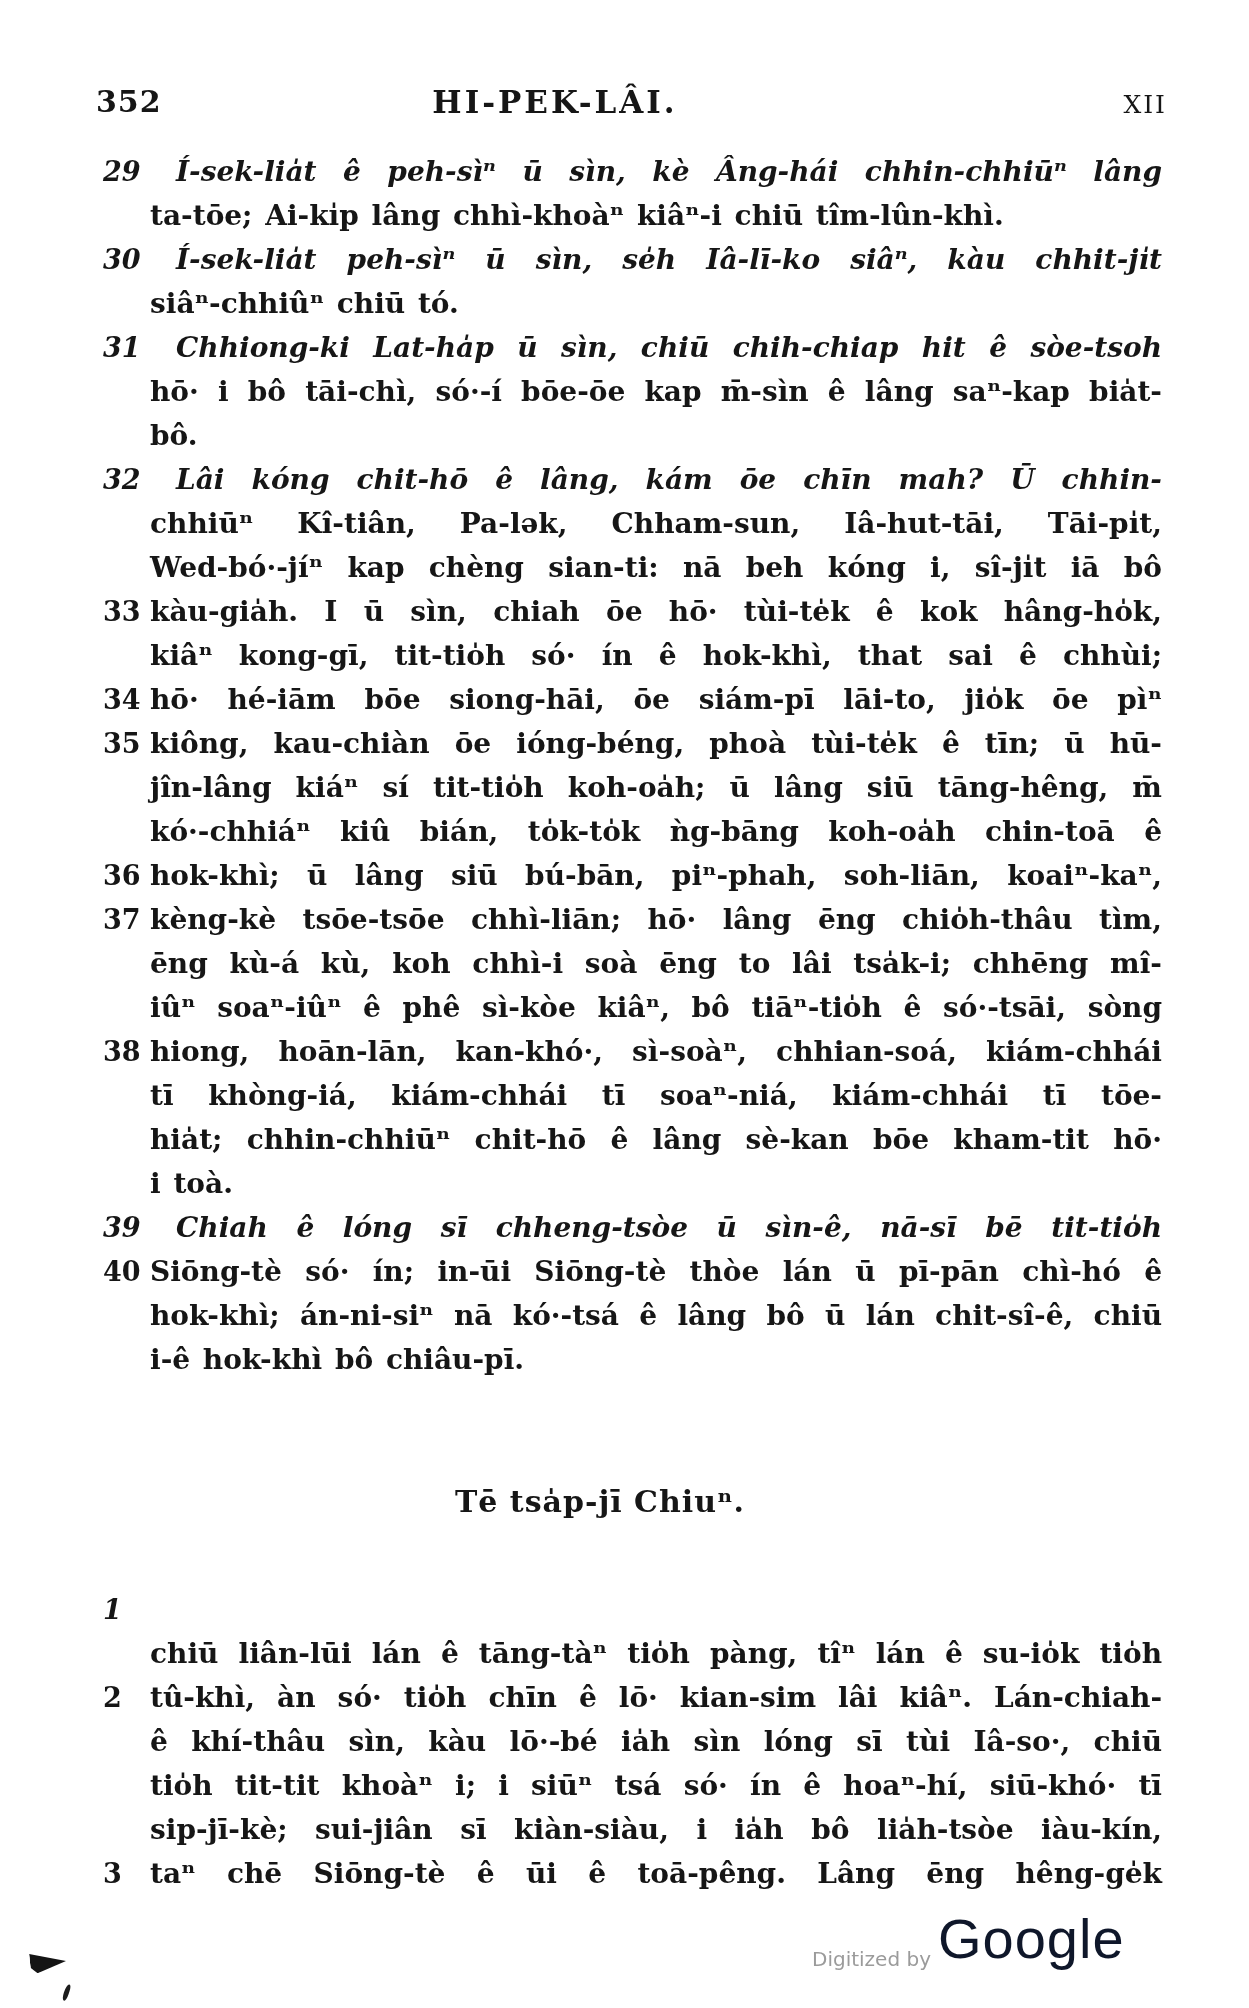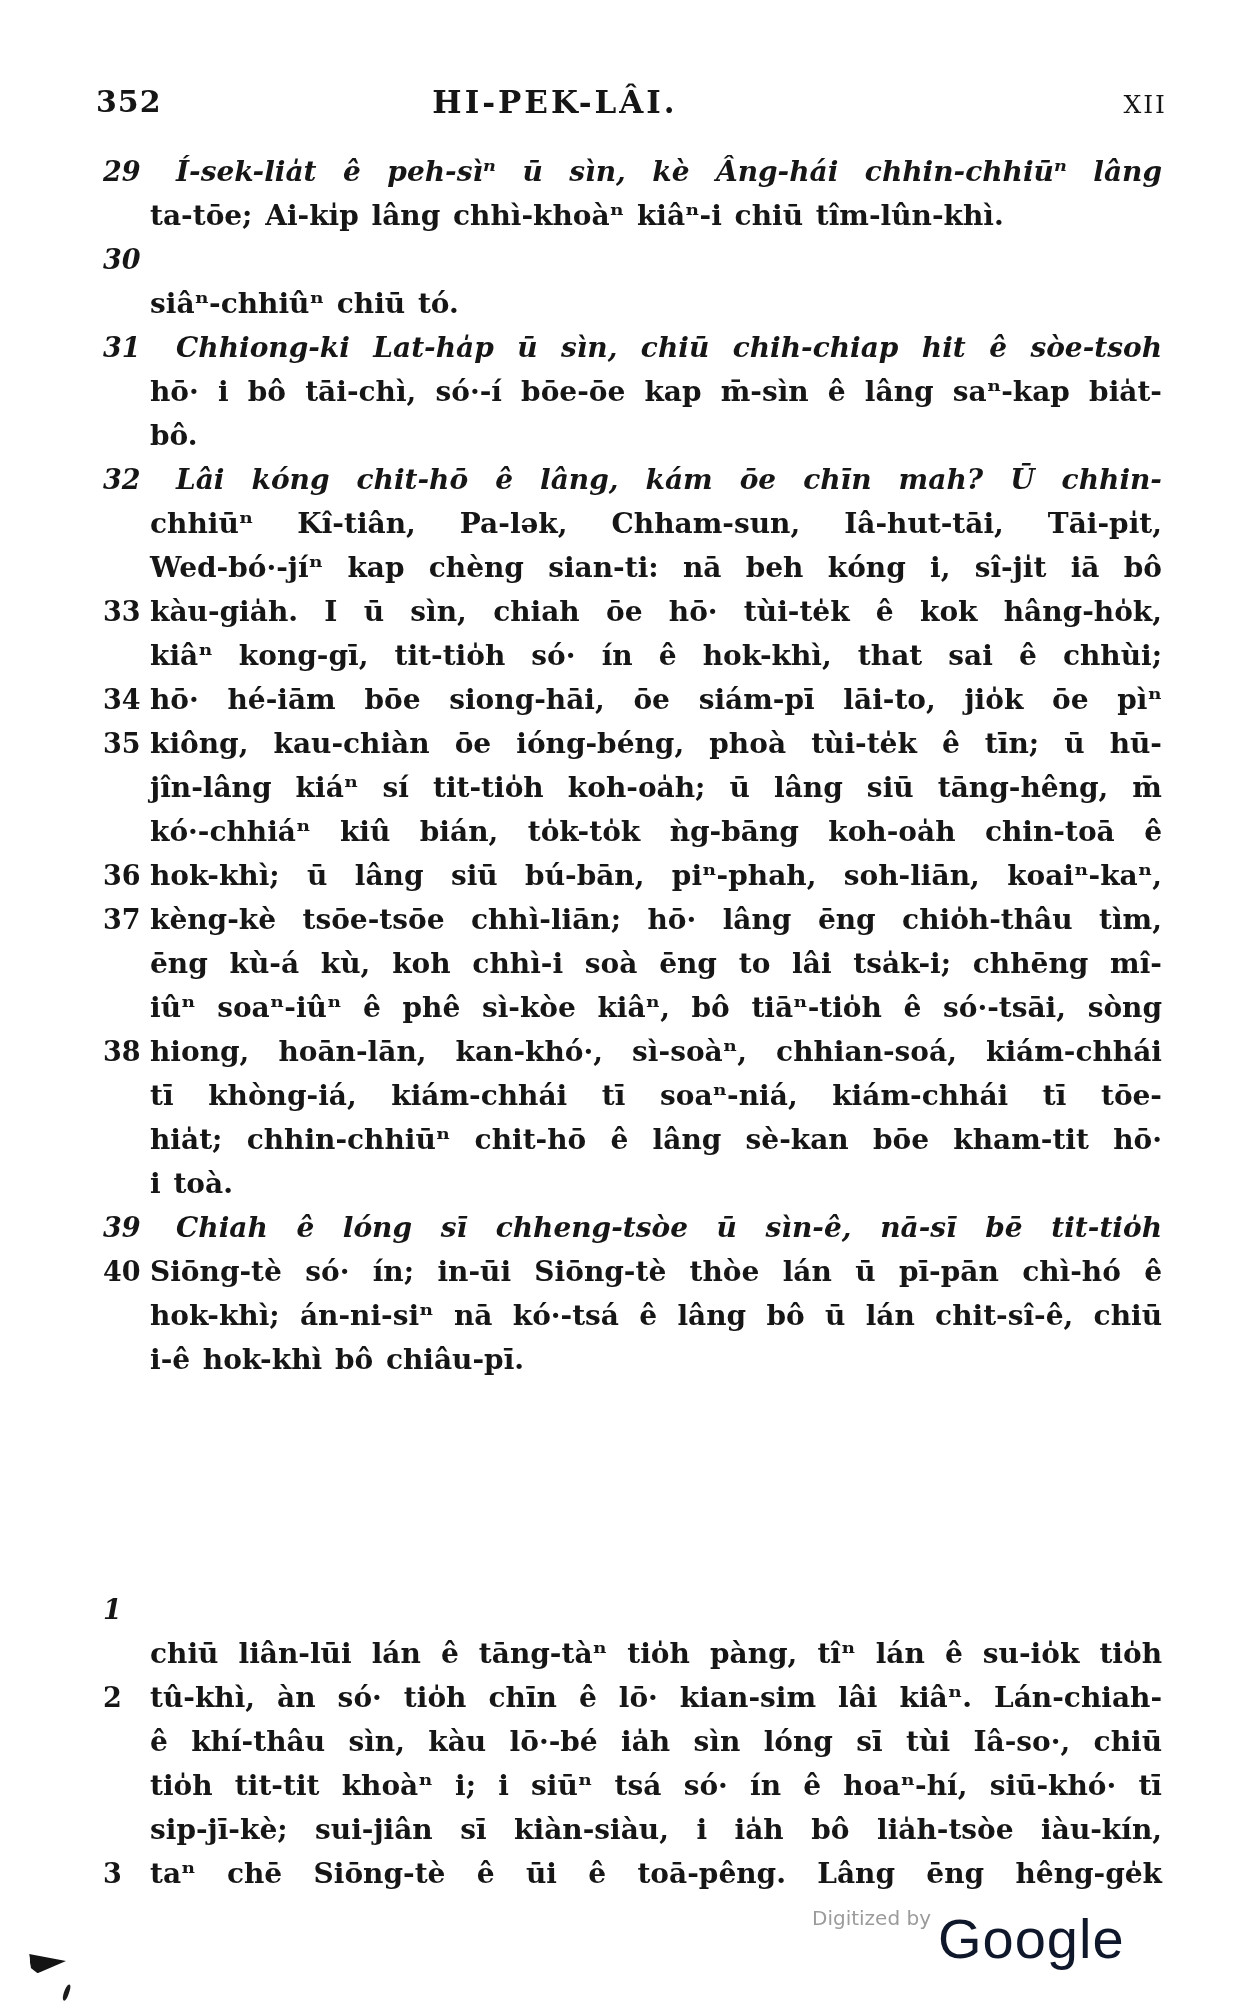--- a/index.html
+++ b/index.html
@@ -37,21 +37,21 @@
 
   
   .chapheading {
     position:absolute; top:1484px; left:150px; width:900px;
     text-align:center; font-size:30px; font-weight:bold; letter-spacing:1px;
   }
 
   
   .watermark {
     position:absolute; top:1906px; left:812px;
-    display:flex; align-items:flex-start; gap:7px;
+    display:flex; align-items:flex-end; gap:7px;
   }
   .wm-prefix { font-family:"DejaVu Sans","Liberation Sans",sans-serif; font-size:20px; color:#9b9b9b; }
   .wm-brand  { font-family:Liberation Sans, sans-serif; font-size:56px; color:#0f172a; letter-spacing:1px; }
 
   
   .smudge-a {
     position:absolute; left:30px; top:1952px; width:36px; height:20px;
     background:#141414; clip-path:polygon(0 0, 100% 55%, 18% 100%, 0 70%);
     transform:rotate(-6deg);
   }
@@ -67,21 +67,21 @@
 
   <div class="runhead">
     <span class="pageno">352</span>
     <span class="booktitle">HI-PEK-LÂI.</span>
     <span class="chapref">XII</span>
   </div>
 
   <div class="textblock block1">
       <div class="line indent just"><span class="vnum">29</span><span class="vtext">Í-sek-lia̍t ê peh-sìⁿ ū sìn, kè Âng-hái chhin-chhiūⁿ lâng</span></div>
       <div class="line"><span class="vtext">ta-tōe;  Ai-ki̍p lâng chhì-khoàⁿ kiâⁿ-i chiū tîm-lûn-khì.</span></div>
-      <div class="line indent just"><span class="vnum">30</span></div>
+      <div class="line indent just"><span class="vnum">30</span><span class="vtext">Í-sek-lia̍t peh-sìⁿ ū sìn, se̍h Iâ-lī-ko siâⁿ, kàu chhit-ji̍t</span></div>
       <div class="line"><span class="vtext">siâⁿ-chhiûⁿ chiū tó.</span></div>
       <div class="line indent just"><span class="vnum">31</span><span class="vtext">Chhiong-ki Lat-ha̍p ū sìn, chiū chih-chiap hit ê sòe-tsoh</span></div>
       <div class="line just"><span class="vtext">hō· i bô tāi-chì, só·-í bōe-ōe kap m̄-sìn ê lâng saⁿ-kap bia̍t-</span></div>
       <div class="line"><span class="vtext">bô.</span></div>
       <div class="line indent just"><span class="vnum">32</span><span class="vtext">Lâi kóng chit-hō ê lâng, kám ōe chīn mah?  Ū chhin-</span></div>
       <div class="line just"><span class="vtext">chhiūⁿ Kî-tiân, Pa-lək, Chham-sun, Iâ-hut-tāi, Tāi-pi̍t,</span></div>
       <div class="line just"><span class="vtext">Wed-bó·-jíⁿ kap chèng sian-ti: nā beh kóng i, sî-ji̍t iā bô</span></div>
       <div class="line just"><span class="vnum">33</span><span class="vtext">kàu-gia̍h.  I ū sìn, chiah ōe hō· tùi-te̍k ê kok hâng-ho̍k,</span></div>
       <div class="line just"><span class="vtext">kiâⁿ kong-gī, tit-tio̍h só· ín ê hok-khì, that sai ê chhùi;</span></div>
       <div class="line just"><span class="vnum">34</span><span class="vtext">hō· hé-iām bōe siong-hāi, ōe siám-pī lāi-to, jio̍k ōe pìⁿ</span></div>
@@ -95,20 +95,21 @@
       <div class="line just"><span class="vnum">38</span><span class="vtext">hiong, hoān-lān, kan-khó·, sì-soàⁿ, chhian-soá, kiám-chhái</span></div>
       <div class="line just"><span class="vtext">tī khòng-iá, kiám-chhái tī soaⁿ-niá, kiám-chhái tī tōe-</span></div>
       <div class="line just"><span class="vtext">hia̍t;  chhin-chhiūⁿ chit-hō ê lâng sè-kan bōe kham-tit hō·</span></div>
       <div class="line"><span class="vtext">i toà.</span></div>
       <div class="line indent just"><span class="vnum">39</span><span class="vtext">Chiah ê lóng sī chheng-tsòe ū sìn-ê, nā-sī bē tit-tio̍h</span></div>
       <div class="line just"><span class="vnum">40</span><span class="vtext">Siōng-tè só· ín; in-ūi Siōng-tè thòe lán ū pī-pān chì-hó ê</span></div>
       <div class="line just"><span class="vtext">hok-khì; án-ni-siⁿ nā kó·-tsá ê lâng bô ū lán chit-sî-ê, chiū</span></div>
       <div class="line"><span class="vtext">i-ê hok-khì bô chiâu-pī.</span></div>
     </div>
 
+  <div class="chapheading">Tē tsa̍p-jī Chiuⁿ.</div>
 
   <div class="textblock block2">
       <div class="line indent just"><span class="vnum">1</span></div>
       <div class="line just"><span class="vtext">chiū liân-lūi lán ê tāng-tàⁿ tio̍h pàng, tîⁿ lán ê su-io̍k tio̍h</span></div>
       <div class="line just"><span class="vnum">2</span><span class="vtext">tû-khì, àn só· tio̍h chīn ê lō· kian-sim lâi kiâⁿ.  Lán-chiah-</span></div>
       <div class="line just"><span class="vtext">ê khí-thâu sìn, kàu lō·-bé ia̍h sìn lóng sī tùi Iâ-so·, chiū</span></div>
       <div class="line just"><span class="vtext">tio̍h tit-tit khoàⁿ i; i siūⁿ tsá só· ín ê hoaⁿ-hí, siū-khó· tī</span></div>
       <div class="line just"><span class="vtext">sip-jī-kè; sui-jiân sī kiàn-siàu, i ia̍h bô lia̍h-tsòe iàu-kín,</span></div>
       <div class="line just"><span class="vnum">3</span><span class="vtext">taⁿ chē Siōng-tè ê ūi ê toā-pêng.  Lâng ēng hêng-ge̍k</span></div>
     </div>

